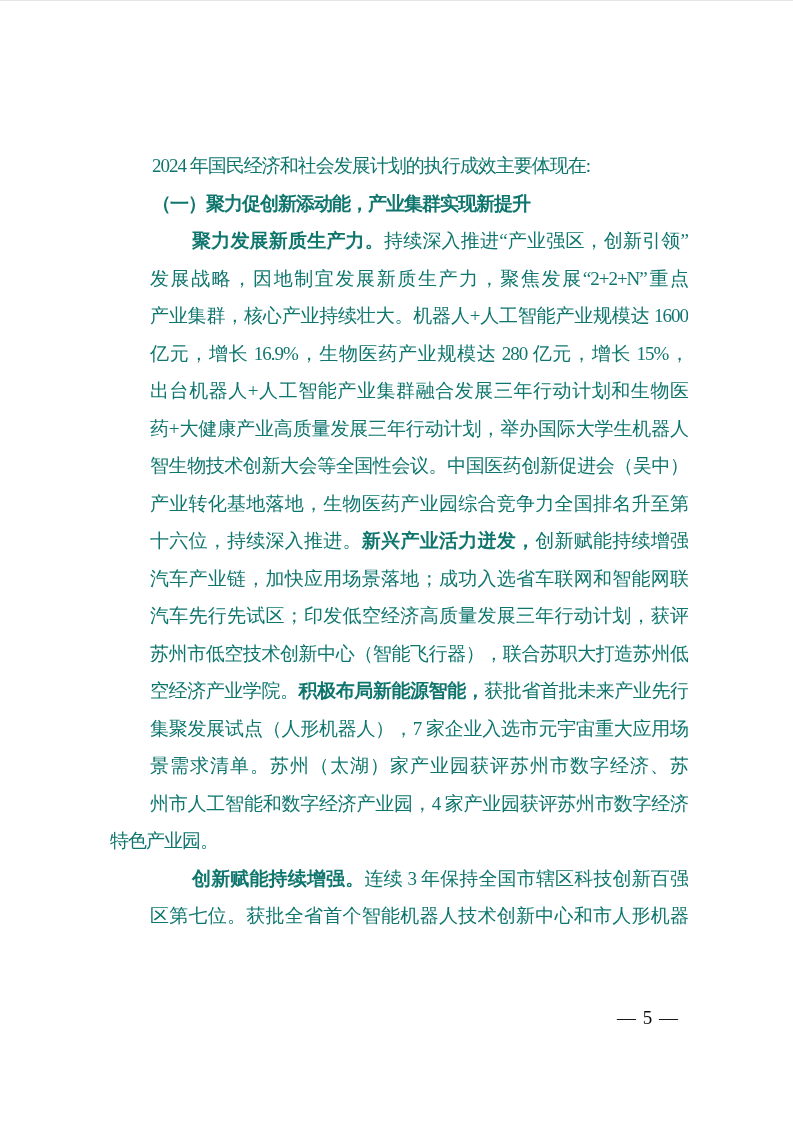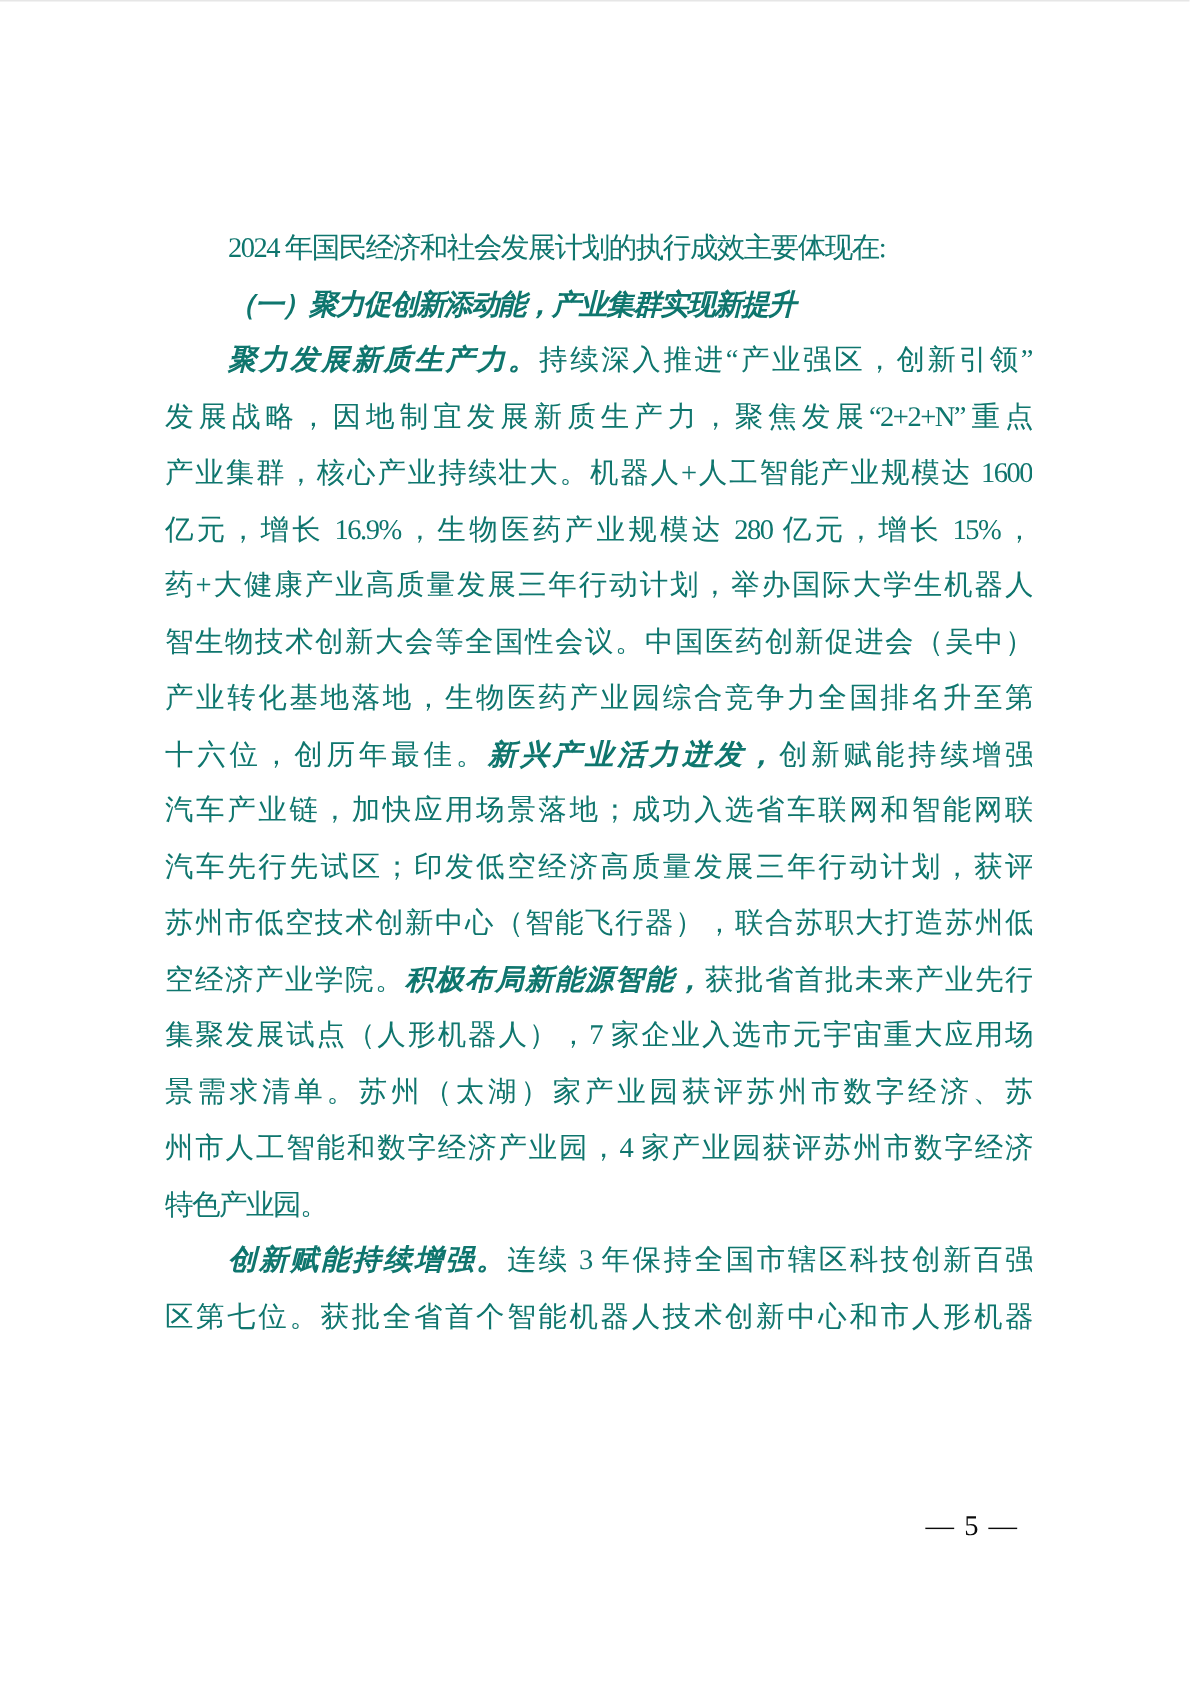--- a/index.html
+++ b/index.html
@@ -33,27 +33,27 @@
   }
   .line {
     height: 37.5px;
     line-height: 37.5px;
     overflow: hidden;
     text-align: left;
   }
   .line.full {
     text-align: justify;
     text-align-last: justify;
+    margin-left: 40px;
   }
   .line.indent {
     text-indent: 42px;
   }
   .bold {
     font-weight: bold;
-    font-style: italic;
   }
   .page-number {
     position: absolute;
     top: 1004px;
     left: 606px;
     width: 84px;
     height: 26px;
     line-height: 26px;
     text-align: center;
     font-size: 19px;
@@ -65,24 +65,25 @@
 <body>
 
 <div class="page">
   <div class="doc-body" id="doc-body">
       <div class="line indent"><span>2024 年国民经济和社会发展计划的执行成效主要体现在:</span></div>
       <div class="line indent"><span class="bold">（一）聚力促创新添动能，产业集群实现新提升</span></div>
       <div class="line indent full"><span class="bold">聚力发展新质生产力。</span><span>持续深入推进“产业强区，创新引领”</span></div>
       <div class="line full"><span>发展战略，因地制宜发展新质生产力，聚焦发展“2+2+N”重点</span></div>
       <div class="line full"><span>产业集群，核心产业持续壮大。机器人+人工智能产业规模达 1600</span></div>
       <div class="line full"><span>亿元，增长 16.9%，生物医药产业规模达 280 亿元，增长 15%，</span></div>
+      <div class="line full"><span>出台机器人+人工智能产业集群融合发展三年行动计划和生物医</span></div>
       <div class="line full"><span>药+大健康产业高质量发展三年行动计划，举办国际大学生机器人</span></div>
       <div class="line full"><span>智生物技术创新大会等全国性会议。中国医药创新促进会（吴中）</span></div>
       <div class="line full"><span>产业转化基地落地，生物医药产业园综合竞争力全国排名升至第</span></div>
-      <div class="line full"><span>十六位，创历年最佳。</span><span class="bold">新兴产业活力迸发，</span><span>创新赋能持续增强</span></div>
+      <div class="line full"><span>十六位，持续深入推进。</span><span class="bold">新兴产业活力迸发，</span><span>创新赋能持续增强</span></div>
       <div class="line full"><span>汽车产业链，加快应用场景落地；成功入选省车联网和智能网联</span></div>
       <div class="line full"><span>汽车先行先试区；印发低空经济高质量发展三年行动计划，获评</span></div>
       <div class="line full"><span>苏州市低空技术创新中心（智能飞行器），联合苏职大打造苏州低</span></div>
       <div class="line full"><span>空经济产业学院。</span><span class="bold">积极布局新能源智能，</span><span>获批省首批未来产业先行</span></div>
       <div class="line full"><span>集聚发展试点（人形机器人），7 家企业入选市元宇宙重大应用场</span></div>
       <div class="line full"><span>景需求清单。苏州（太湖）家产业园获评苏州市数字经济、苏</span></div>
       <div class="line full"><span>州市人工智能和数字经济产业园，4 家产业园获评苏州市数字经济</span></div>
       <div class="line"><span>特色产业园。</span></div>
       <div class="line indent full"><span class="bold">创新赋能持续增强。</span><span>连续 3 年保持全国市辖区科技创新百强</span></div>
       <div class="line full"><span>区第七位。获批全省首个智能机器人技术创新中心和市人形机器</span></div>

